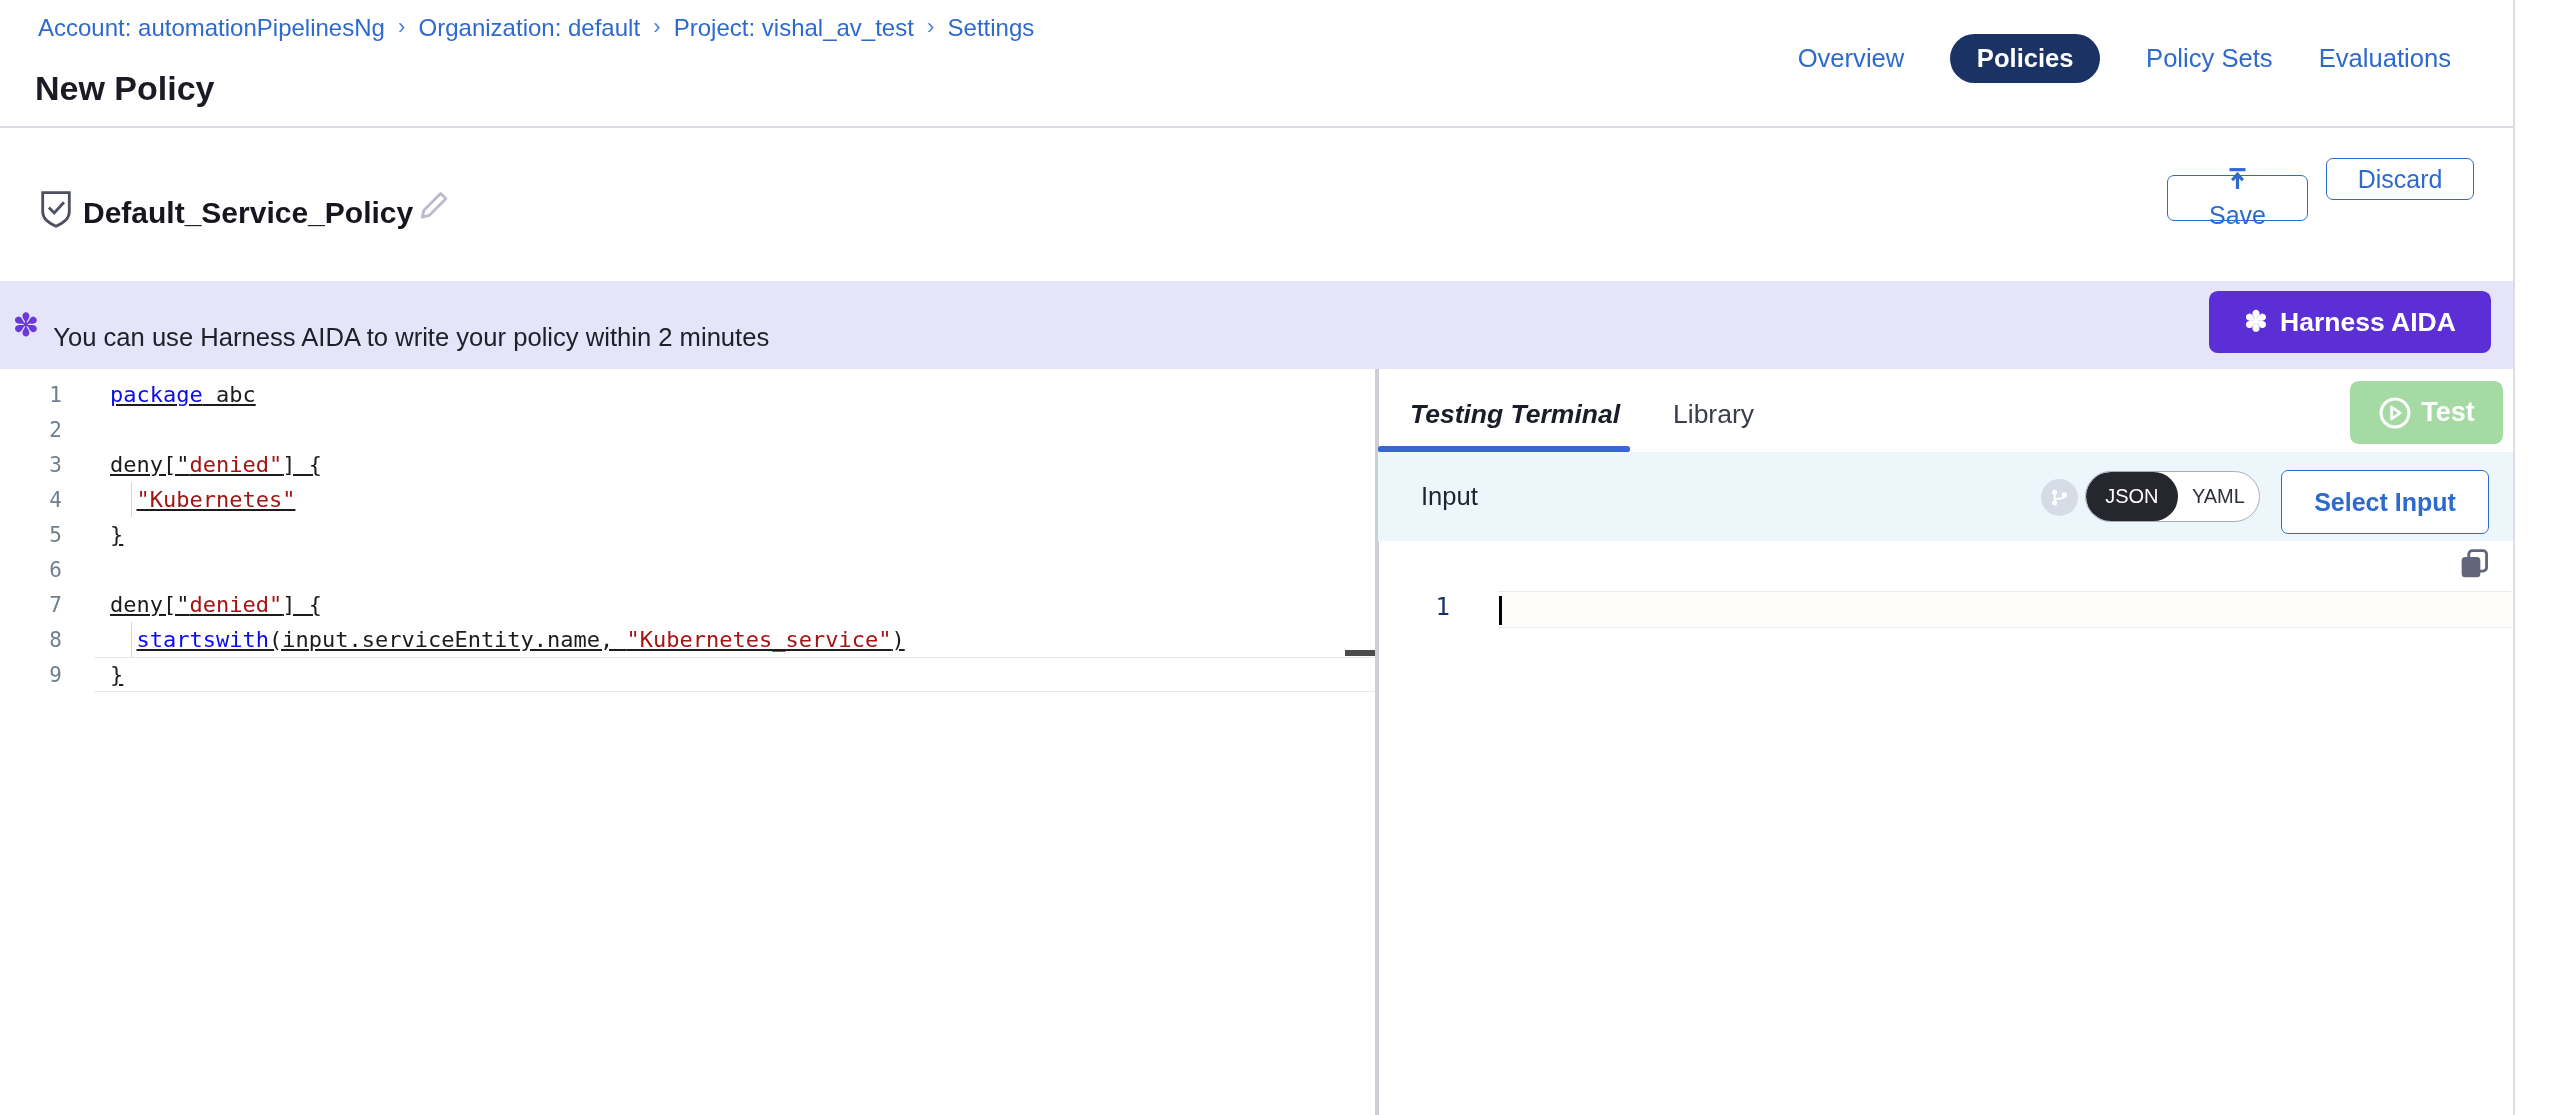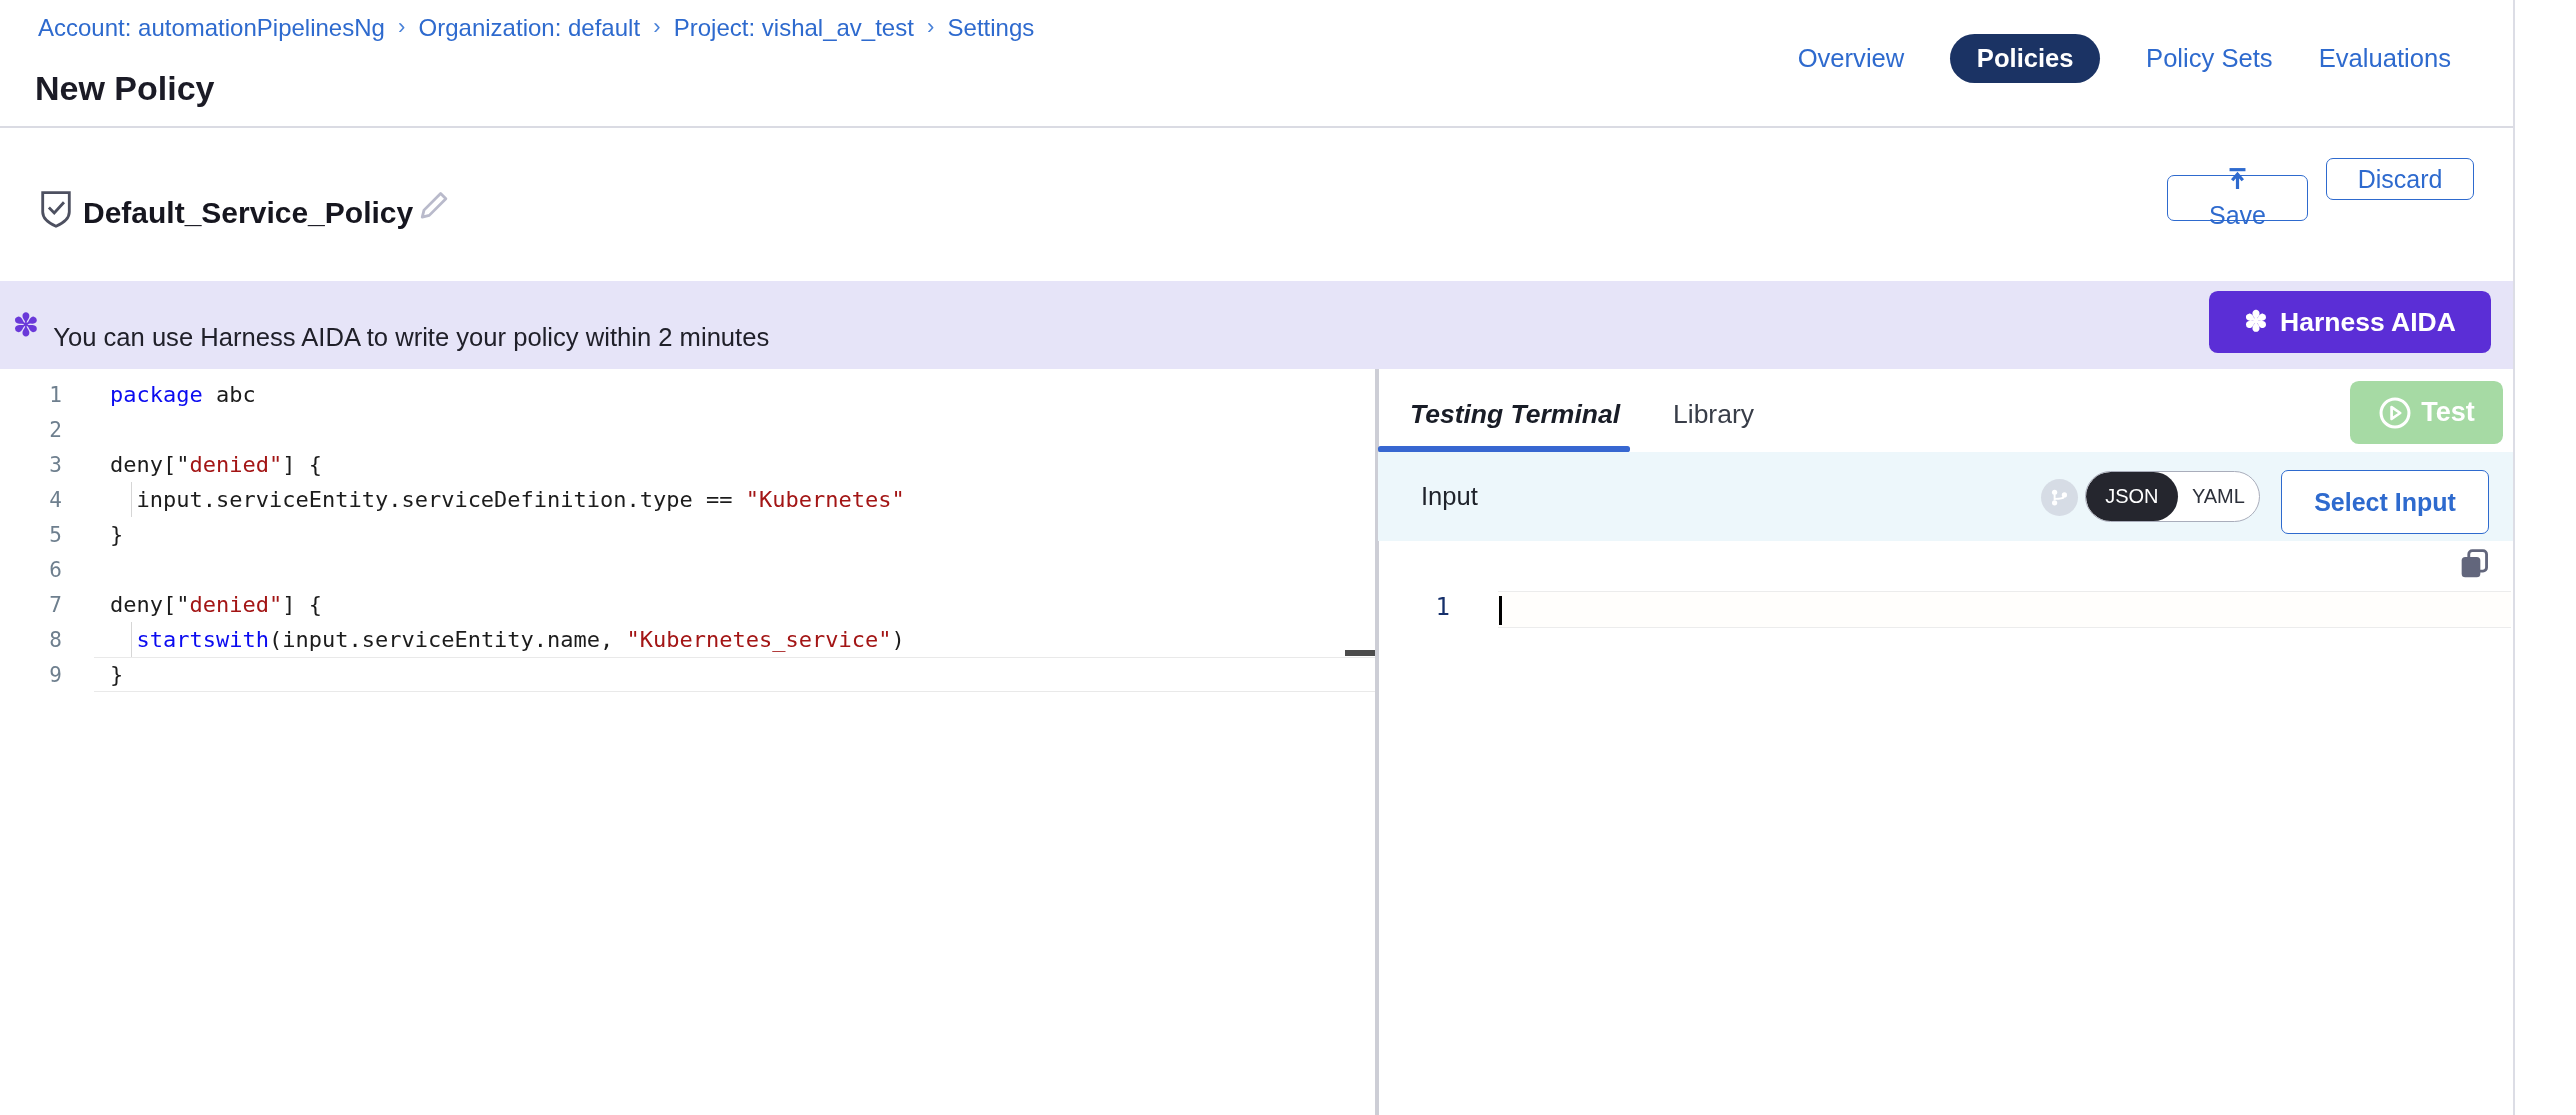--- a/index.html
+++ b/index.html
@@ -38,21 +38,21 @@
             gap:12.4px;font-size:26.5px;font-weight:bold;cursor:pointer;font-family:"Liberation Sans",sans-serif;}
   .aida-btn .aida-flower{color:#fff;font-size:28px;}
 
   
   #code-lines{position:absolute;left:0;top:377px;width:1375px;}
   .crow{display:flex;height:35px;align-items:center;}
   .cgut{width:94px;text-align:right;padding-right:32px;box-sizing:border-box;
         font-family:"DejaVu Sans Mono",monospace;font-size:21px;color:#6e7f8e;}
   .ccontent{flex:1;height:100%;display:flex;align-items:center;white-space:pre;
             font-family:"DejaVu Sans Mono",monospace;font-size:22px;color:#1c1c1c;box-sizing:border-box;
-            padding-left:16px;}
+            padding-left:16px;text-decoration:underline;}
   .crow.active .ccontent{border-top:1.8px solid #e9e9e9;border-bottom:1.8px solid #e9e9e9;}
   .tok-k{color:#0b0bf0;}
   .tok-s{color:#a31515;}
   .guide{display:inline-block;width:26.5px;height:100%;position:relative;}
   .guide::after{content:"";position:absolute;right:4.4px;top:0;bottom:0;border-left:1.8px solid #d6d6d6;}
   .ruler-dash{position:absolute;left:1345px;top:650px;width:30px;height:6.2px;background:#4c4c4c;}
   .split-divider{position:absolute;left:1375px;top:369px;width:3.5px;height:747px;background:#cdced6;cursor:col-resize;}
 
   
   .ttab{position:absolute;font-size:26.5px;cursor:pointer;}
@@ -149,21 +149,21 @@
       <div class="crow">
         <div class="cgut">2</div>
         <div class="ccontent"></div>
       </div>
       <div class="crow">
         <div class="cgut">3</div>
         <div class="ccontent"><span>deny["</span><span class="tok-s">denied</span><span class="tok-s">"</span><span>] {</span></div>
       </div>
       <div class="crow">
         <div class="cgut">4</div>
-        <div class="ccontent" style="padding-left: 16px;"><span class="guide"></span><span>input.serviceEntity.serviceDefinition.type == </span><span class="tok-s">"Kubernetes"</span></div>
+        <div class="ccontent" style="padding-left: 16px;"><span class="guide"></span><span class="tok-s">"Kubernetes"</span></div>
       </div>
       <div class="crow">
         <div class="cgut">5</div>
         <div class="ccontent"><span>}</span></div>
       </div>
       <div class="crow">
         <div class="cgut">6</div>
         <div class="ccontent"></div>
       </div>
       <div class="crow">

